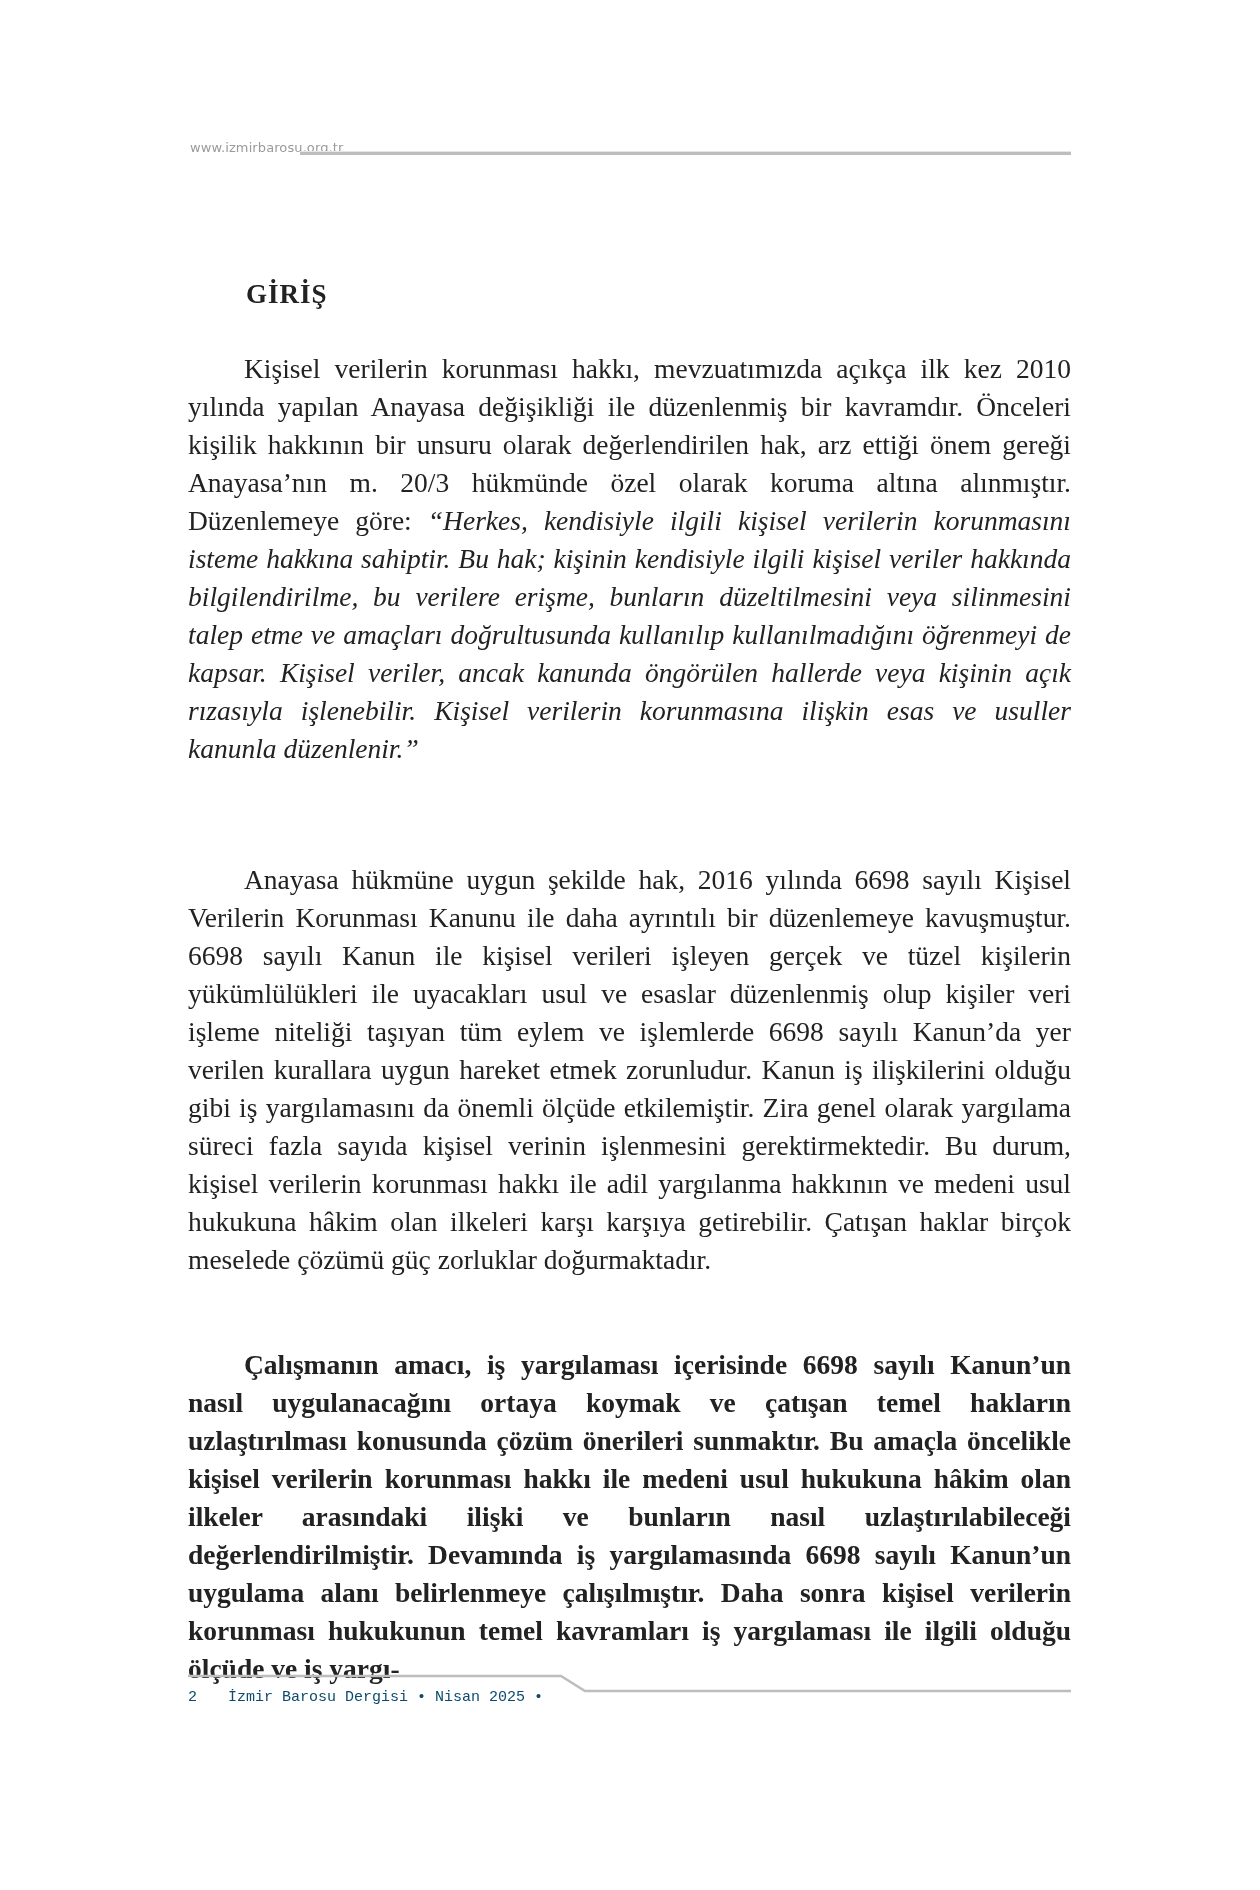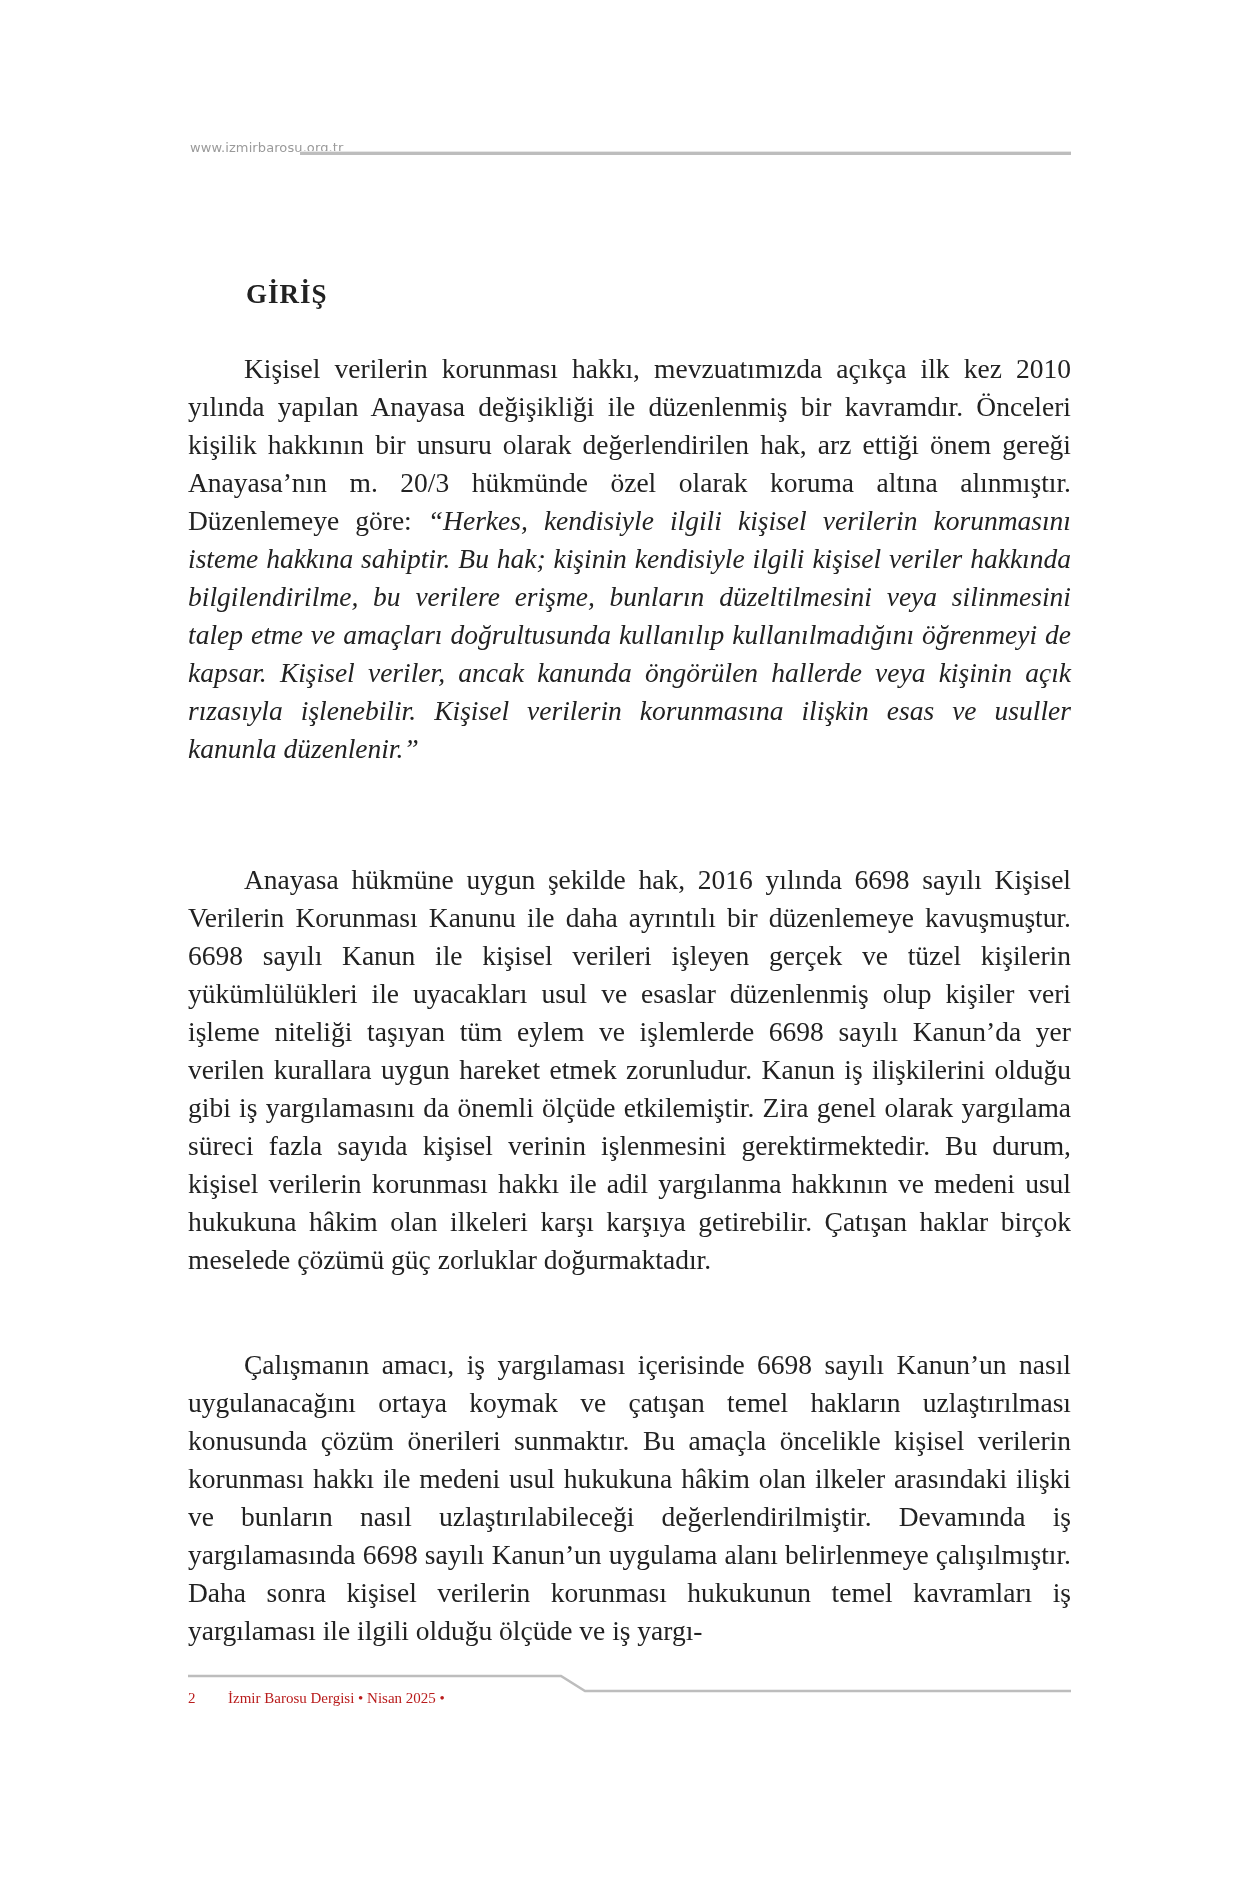--- a/index.html
+++ b/index.html
@@ -26,28 +26,28 @@
       color: #222; letter-spacing: 1px; white-space: nowrap;
     }
     .para {
       position: absolute; left: 0; width: 883px;
       font-size: 27.5px; line-height: 38px; text-align: justify;
       text-indent: 56px; margin: 0; hyphens: manual;
     }
     .para em { font-style: italic; }
     .p1 { top: 322px; }
     .p2 { top: 833px; }
-    .p3 { top: 1318px; }
+    .p3 { top: 1318px; font-weight: bold; }
 
     .footer-rule {
       position: absolute; left: 0; top: 0; width: 1260px; height: 1890px; pointer-events: none;
     }
     .footer-text {
       position: absolute; left: 188px; top: 1660px;
-      font-family: Liberation Serif, serif; font-size: 15px; color: #b91c1c;
+      font-family: Liberation Mono, monospace; font-size: 15px; color: #0c4a6e;
       white-space: nowrap; line-height: 20px;
     }
     .footer-text .page-num { display: inline-block; width: 40px; }
   </style>
 </head>
 <body>
 
 <div class="page">
 
   <div class="header-url">www.izmirbarosu.org.tr</div>

